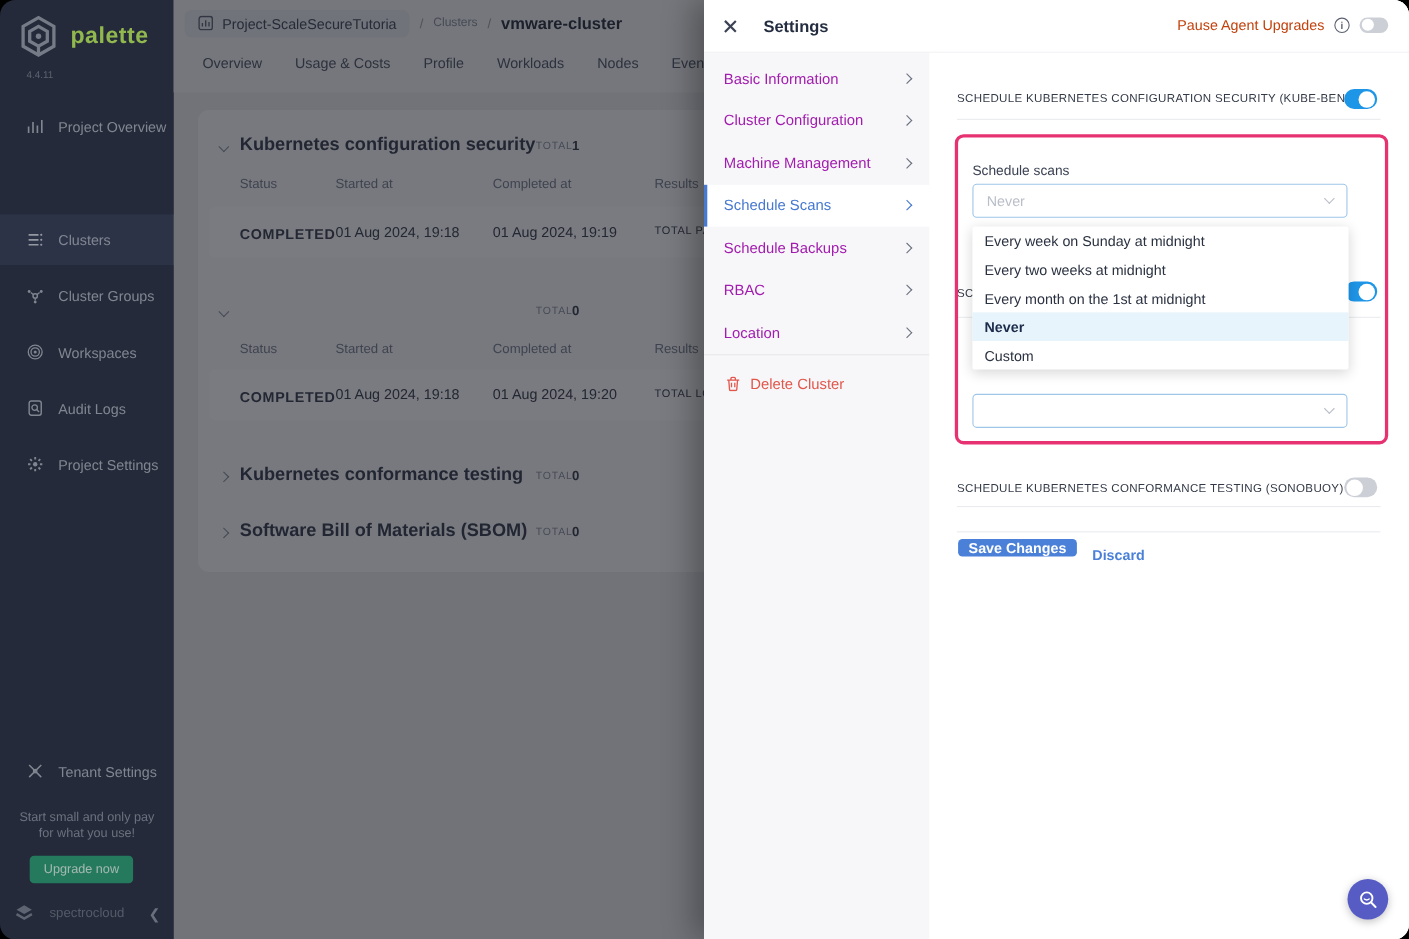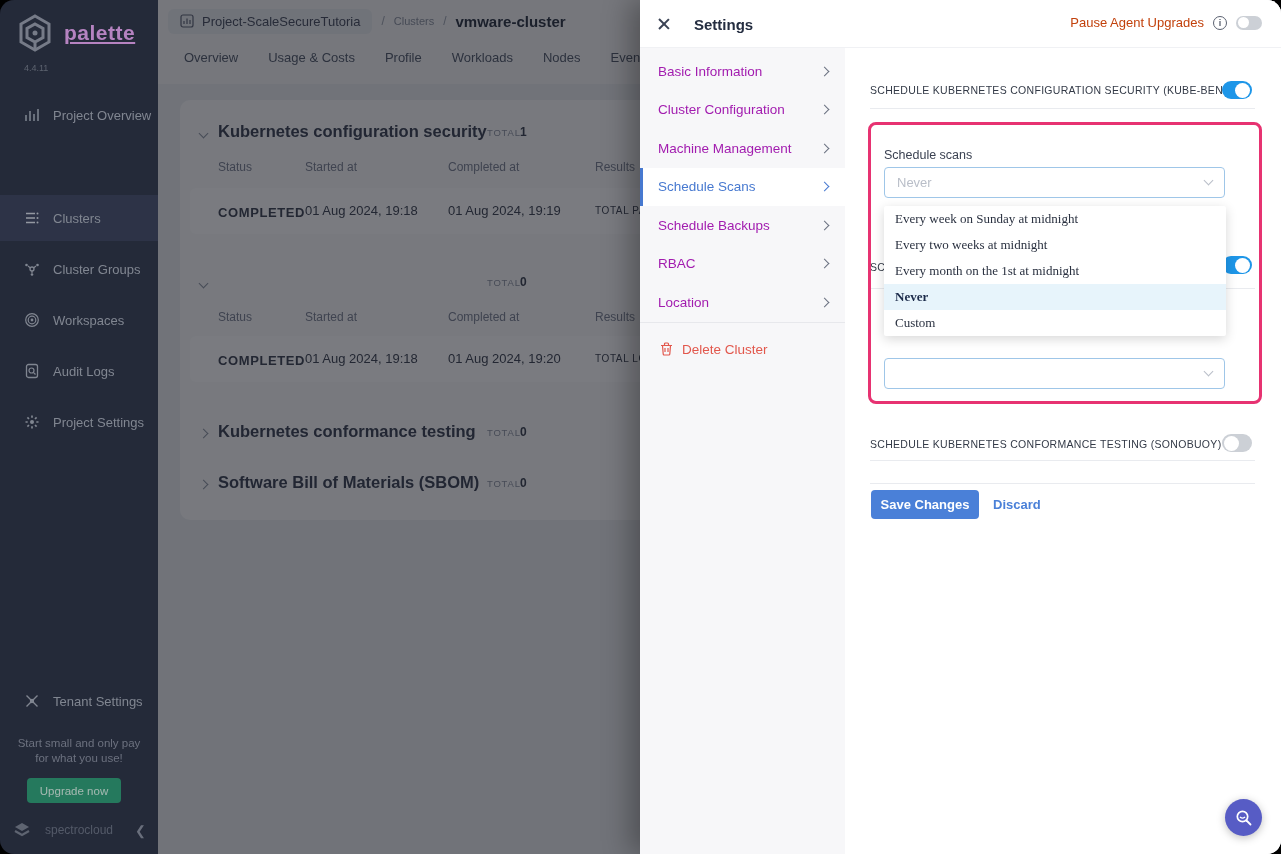--- a/index.html
+++ b/index.html
@@ -2,21 +2,21 @@
 <html><head>
 <meta charset="utf-8">
 <style>
   html,body{margin:0;padding:0;background:#000;}
   *{box-sizing:border-box;font-family:"Liberation Sans",sans-serif;}
   .window{position:relative;width:1281px;height:854px;background:#000;border-radius:14px;overflow:hidden;}
 
   
   .sidebar{position:absolute;left:0;top:0;width:158px;height:854px;background:#2e3447;z-index:1;}
   .logo-row{position:absolute;left:14px;top:12px;display:flex;align-items:center;gap:8px;}
-  .logo-word{font-size:21px;font-weight:600;color:#f0abfc;letter-spacing:.5px;text-decoration:underline;}
+  .logo-word{font-size:21px;font-weight:600;color:#bef264;letter-spacing:.5px;}
   .version{position:absolute;left:24px;top:63px;font-size:9px;color:#79808f;}
   .nav-item{position:absolute;left:0;width:158px;height:46px;display:flex;align-items:center;gap:13px;padding-left:24px;color:#a9afbc;font-size:13px;cursor:pointer;}
   .nav-item.sel{background:#3a415a;}
   .nav-item svg{flex:0 0 auto;}
   .promo{position:absolute;left:0;top:736px;width:158px;text-align:center;color:#8d93a4;font-size:11.5px;line-height:15px;}
   .upgrade{position:absolute;left:27px;top:778px;width:94px;height:25px;background:#2f9e77;border:none;border-radius:4px;color:#d7f2e6;font-size:11.5px;cursor:pointer;}
   .brandrow{position:absolute;left:12px;top:820px;width:134px;display:flex;align-items:center;gap:13px;color:#6d7486;font-size:12px;}
   .collapse{margin-left:auto;color:#8a90a0;font-size:13px;cursor:pointer;}
   .scrim-side{position:absolute;left:0;top:0;width:158px;height:854px;background:rgba(8,10,16,0.25);z-index:2;pointer-events:none;}
 
@@ -79,23 +79,23 @@
   .content{position:absolute;left:205px;top:0;width:436px;height:806px;background:#fff;}
   .sec-label{position:absolute;font-size:10.5px;letter-spacing:.3px;color:#333a47;font-weight:500;}
   .hdiv{position:absolute;height:1px;background:#e9ebef;}
   .pink-box{position:absolute;left:23px;top:74px;width:394px;height:282px;border:3px solid #e73271;border-radius:8px;z-index:50;pointer-events:none;}
   .field-label{position:absolute;left:39px;top:100px;font-size:12.5px;color:#3b4252;}
   .select{position:absolute;left:39px;width:341px;height:31px;background:#fff;border:1px solid #9fc6e8;border-radius:4px;font-size:13px;color:#b9bec8;display:flex;align-items:center;padding-left:12px;cursor:pointer;}
   .select .dchev{position:absolute;right:12px;top:11px;width:7px;height:7px;border-right:1.5px solid #b9bec8;border-bottom:1.5px solid #b9bec8;transform:rotate(45deg);margin-top:-2px;}
   .sel-1{top:119px;z-index:3;}
   .sel-2{top:310px;z-index:3;}
   .dropdown{position:absolute;left:39px;top:158px;width:342px;background:#fff;box-shadow:0 3px 12px rgba(0,0,0,.16);border-radius:2px;z-index:8;}
-  .opt{height:26px;display:flex;align-items:center;padding-left:11px;font-size:13px;color:#2a3140;cursor:pointer;font-family:Liberation Serif, serif;}
+  .opt{height:26px;display:flex;align-items:center;padding-left:11px;font-size:13px;color:#2a3140;cursor:pointer;}
   .opt.selected{background:#e7f4fb;font-weight:700;color:#1c2b4a;}
-  .save-btn{position:absolute;left:26px;top:442px;width:108px;height:29px;background:#4a80d8;border:none;border-radius:4px;color:#fff;font-size:13px;font-weight:700;cursor:pointer;text-align:center;}
+  .save-btn{position:absolute;left:26px;top:442px;width:108px;height:16px;background:#4a80d8;border:none;border-radius:4px;color:#fff;font-size:13px;font-weight:700;cursor:pointer;text-align:center;}
   .discard{position:absolute;left:148px;top:449px;font-size:13px;font-weight:700;color:#4a80d8;cursor:pointer;}
 
   .fab{position:absolute;right:19px;bottom:18px;width:37px;height:37px;border-radius:50%;background:#575cc5;z-index:20;display:flex;align-items:center;justify-content:center;cursor:pointer;box-shadow:0 2px 8px rgba(0,0,0,.25);}
 </style>
 </head>
 <body>
 
 <div class="window">
 
   <div class="sidebar">

